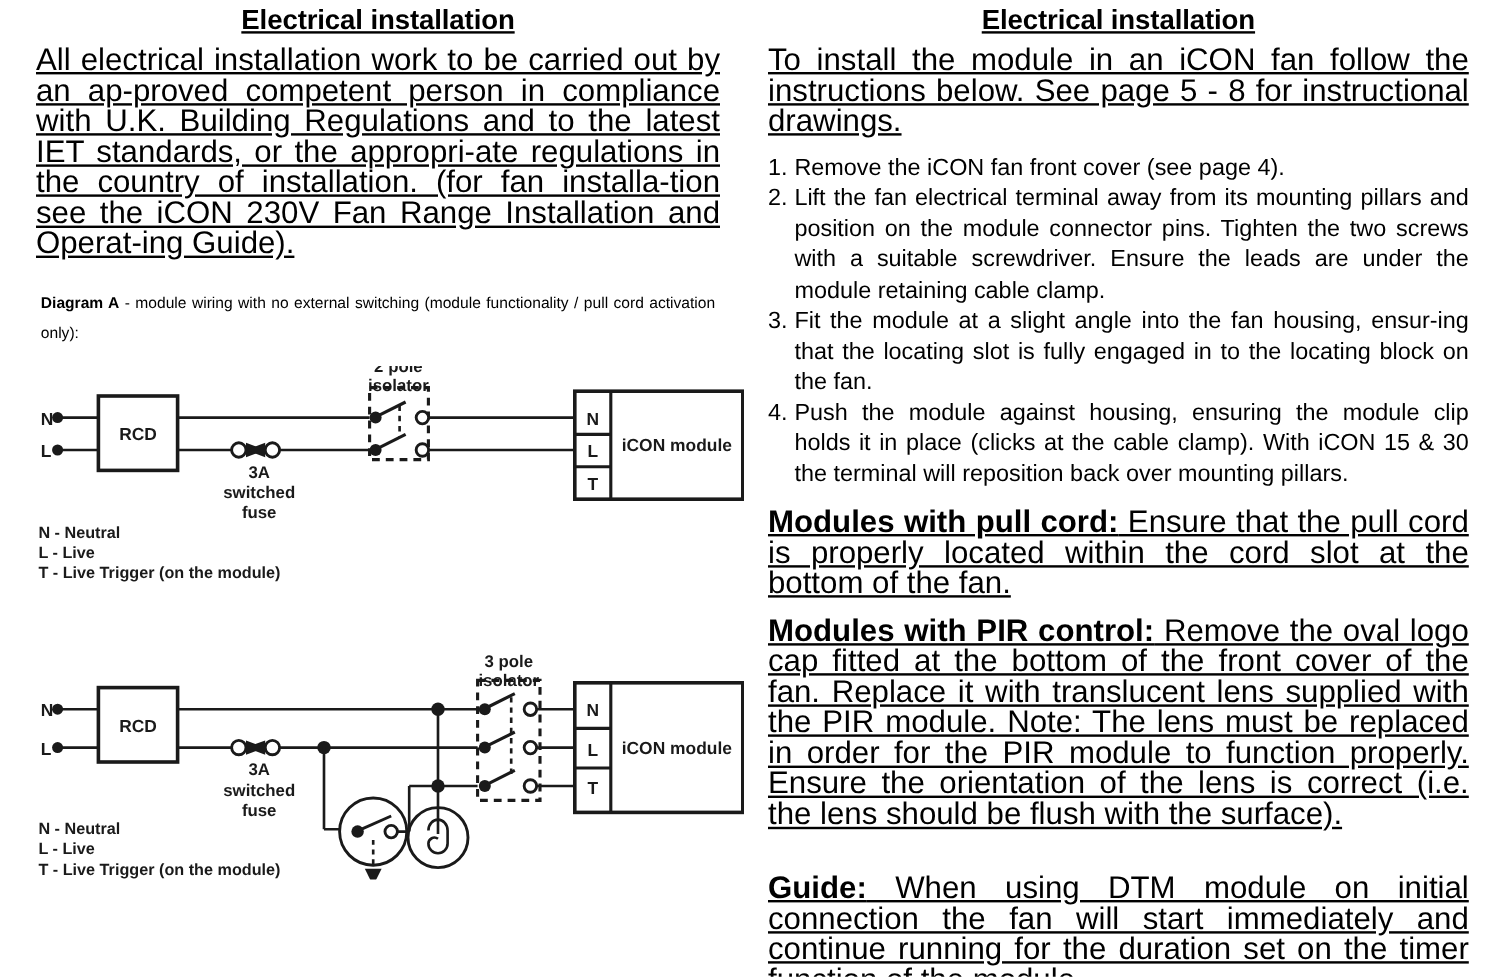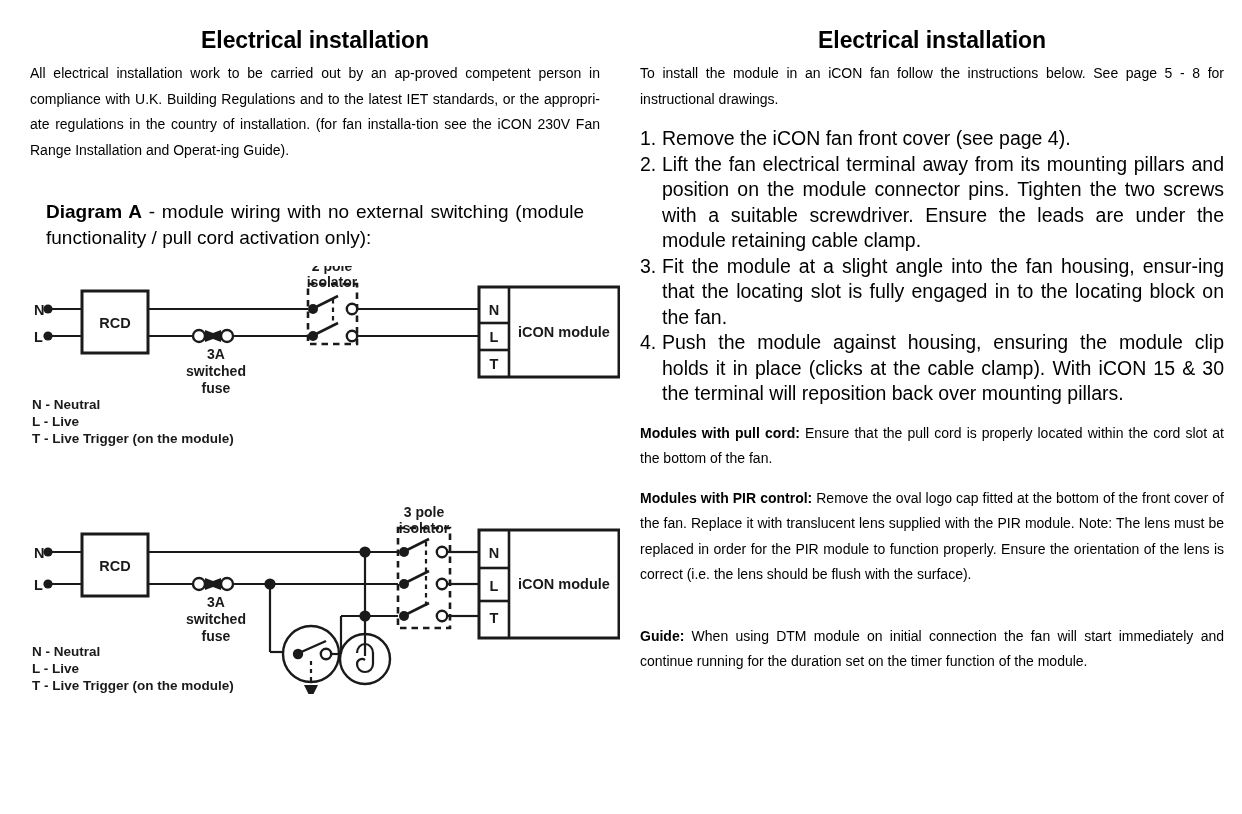--- a/index.html
+++ b/index.html
@@ -21,42 +21,44 @@
     position: relative;
     height: 814px;
   }
   .col-left  { width: 620px; padding: 0 20px 0 30px; }
   .col-right { width: 622px; padding: 0 18px 0 20px; }
 
   h1.section-title {
     font-size: 23px;
     font-weight: bold;
     text-align: center;
-    margin: 28px 0 8px 0;
+    margin: 4px 0 8px 0;
     letter-spacing: -0.1px;
     line-height: 1.1;
+    text-decoration: underline;
   }
   p.body {
-    font-size: 14px;
+    font-size: 26px;
     line-height: 25.5px;
     margin: 0 0 0 0;
     text-align: justify;
     text-justify: inter-word;
     hyphens: manual;
+    text-decoration: underline;
   }
   p.body.plain { text-align: left; }
   .gap-sm { height: 14px; }
   .gap-md { height: 20px; }
   .gap-lg { height: 26px; }
 
   .diagram-head {
-    font-size: 19px;
+    font-size: 13px;
     line-height: 25.5px;
     text-align: justify;
-    margin: 16px;
+    margin: 4px;
   }
   .diagram-head b { font-weight: bold; }
 
   ol.steps {
     margin: 0; padding: 0;
     list-style: none;
     font-size: 19.5px;
     line-height: 25.5px;
   }
   ol.steps li {

